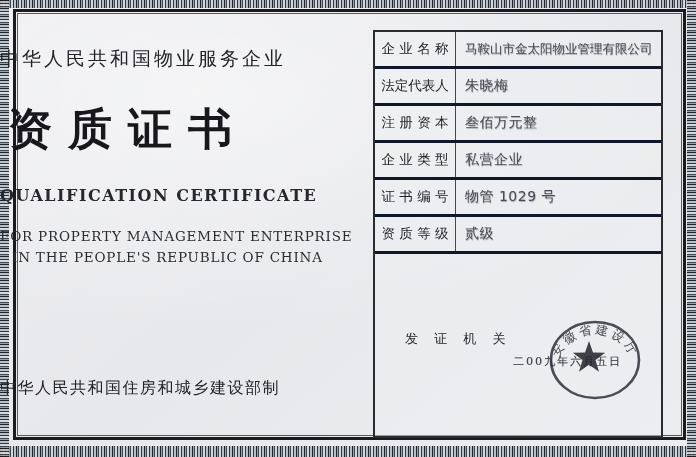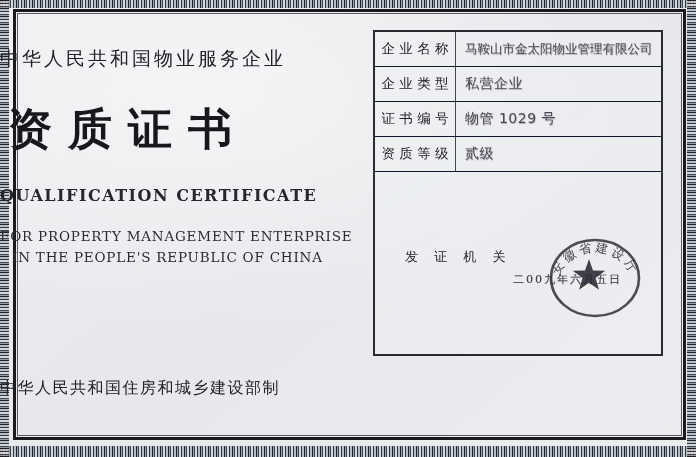--- a/index.html
+++ b/index.html
@@ -27,21 +27,21 @@
   .frame-inner{position:absolute;left:1px;top:1px;right:1px;bottom:1px;border:1px solid #5a5a61;}
   .cn-header{position:absolute;left:0;width:100%;top:46px;font-size:19px;letter-spacing:3px;color:#222228;white-space:nowrap;}
   .cn-title{position:absolute;left:8px;width:100%;top:100px;font-size:44px;font-weight:900;letter-spacing:16px;
             font-family:"DejaVu Sans",sans-serif;color:#17171c;white-space:nowrap;}
   .en-title{position:absolute;left:0;width:100%;top:186px;font-size:16px;font-weight:bold;letter-spacing:1.5px;color:#26262c;white-space:nowrap;}
   .en-sub1{position:absolute;left:0;width:100%;top:228px;font-size:13.5px;letter-spacing:.8px;color:#2b2b31;white-space:nowrap;}
   .en-sub2{position:absolute;left:0;width:100%;top:249px;font-size:13.5px;letter-spacing:.8px;color:#2b2b31;white-space:nowrap;margin-left:12px;}
   .cn-footer{position:absolute;left:0;width:100%;top:378px;font-size:16px;letter-spacing:1.5px;color:#222228;white-space:nowrap;}
   
   .info-table{position:absolute;left:373px;top:30px;width:290px;border:2px solid #2a2a31;background:rgba(238,240,242,.45);box-sizing:border-box;}
-  .row{display:flex;height:34px;border-bottom:1px solid #0f172a;}
+  .row{display:flex;height:34px;border-bottom:3px solid #0f172a;}
   .cell-label{width:80px;border-right:1px solid #46464d;display:flex;align-items:center;justify-content:center;
               font-size:13.5px;color:#1f1f24;white-space:nowrap;}
   .cell-value{flex:1;display:flex;align-items:center;padding-left:9px;font-size:14px;color:#4b4b56;
               font-family:"DejaVu Sans",sans-serif;letter-spacing:.5px;
               text-shadow:.5px .5px .7px rgba(90,90,100,.45);white-space:nowrap;text-align:right;}
   .val-small{font-size:12.5px;letter-spacing:0;}
   
   .issue-box{position:relative;height:182px;}
   .authority{position:absolute;left:30px;top:76px;font-size:13px;letter-spacing:6px;color:#26262c;white-space:nowrap;}
   .date1{position:absolute;left:138px;top:100px;font-size:11px;letter-spacing:2px;color:#3c3c45;white-space:nowrap;
@@ -73,21 +73,29 @@
   <div class="en-sub2">IN THE PEOPLE'S REPUBLIC OF CHINA</div>
   <div class="cn-footer">中华人民共和国住房和城乡建设部制</div>
 
   <div class="info-table">
 
     <div class="row">
       <div class="cell-label">企 业 名 称</div>
       <div class="cell-value val-small">马鞍山市金太阳物业管理有限公司</div>
     </div>
 
+    <div class="row">
+      <div class="cell-label">法定代表人</div>
+      <div class="cell-value">朱晓梅</div>
+    </div>
 
+    <div class="row">
+      <div class="cell-label">注 册 资 本</div>
+      <div class="cell-value">叁佰万元整</div>
+    </div>
 
     <div class="row">
       <div class="cell-label">企 业 类 型</div>
       <div class="cell-value">私营企业</div>
     </div>
 
     <div class="row">
       <div class="cell-label">证 书 编 号</div>
       <div class="cell-value">物管 1029 号</div>
     </div>

